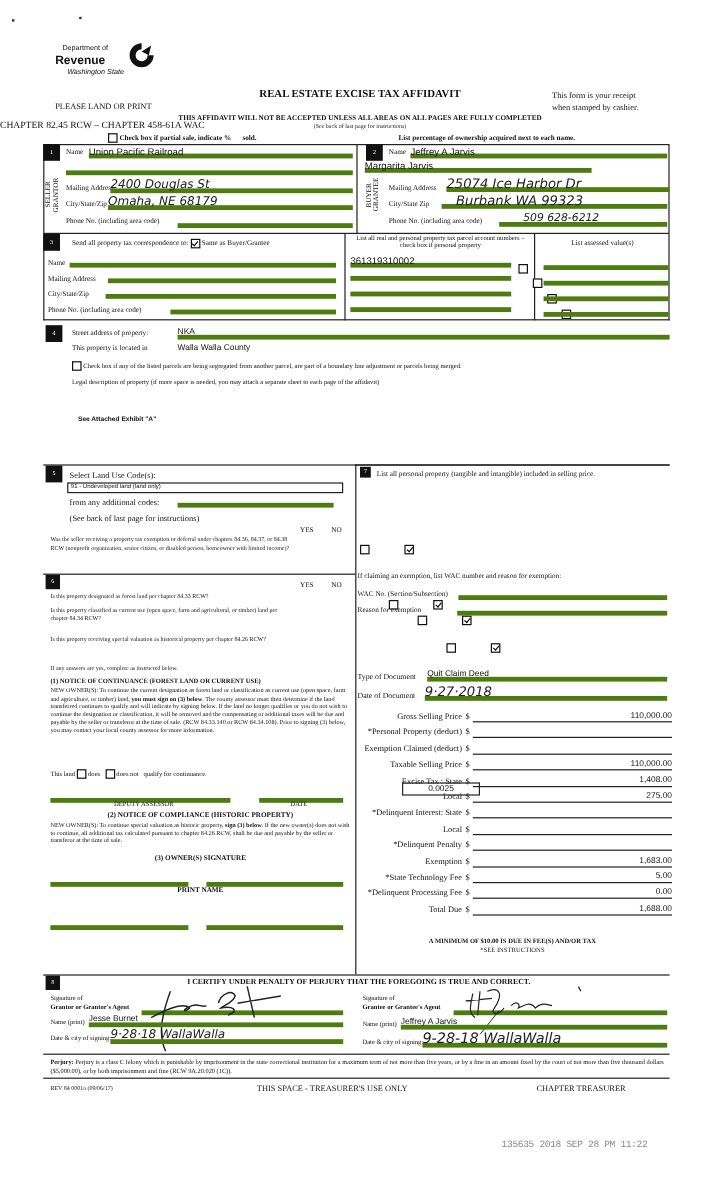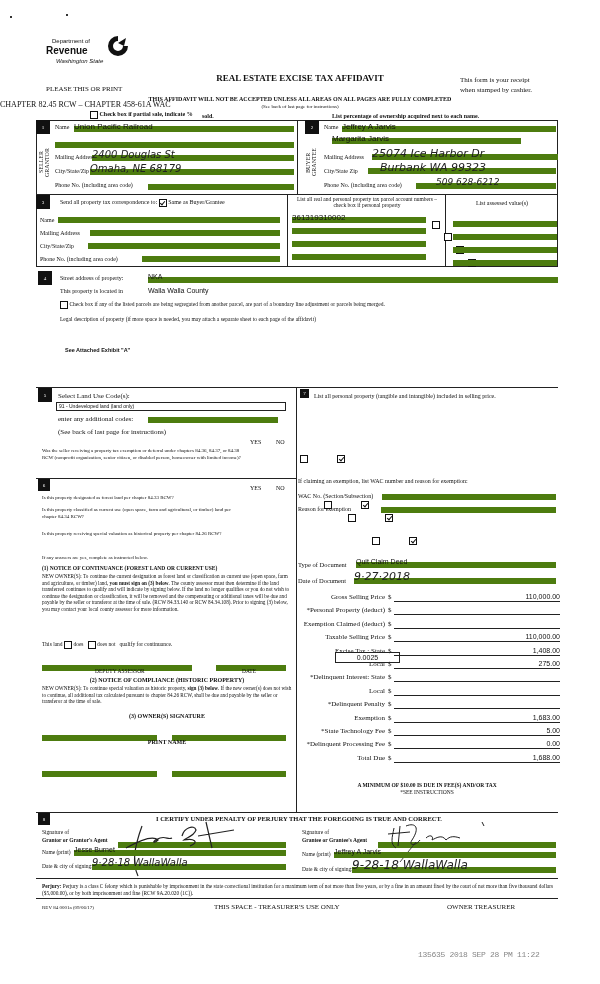--- a/index.html
+++ b/index.html
@@ -1,20 +1,20 @@
 <!DOCTYPE html>
 <html><head>
 <meta charset="utf-8">
 <style>
 *{box-sizing:border-box;margin:0;padding:0}
 body{width:600px;height:984px;background:#fff;position:relative;font-family:"Liberation Serif",serif;color:#111;overflow:hidden}
 .abs{position:absolute}
 .sans{font-family:"Liberation Sans",sans-serif}
 .hand{font-family:"DejaVu Sans",sans-serif;font-style:italic;color:#222}
-.line{border-bottom:6px solid #4d7c0f}
+.line{border-bottom:4px solid #4d7c0f}
 .numbox{position:absolute;width:14px;height:14px;background:#111;color:#fff;font-size:5px;display:flex;align-items:center;justify-content:center}
 .cb{display:inline-block;width:8px;height:8px;border:1px solid #111;vertical-align:middle;background:#fff;position:relative}
 .cb.on::after{content:"";position:absolute;left:1.5px;top:0px;width:2px;height:4px;border:solid #111;border-width:0 1.2px 1.2px 0;transform:rotate(40deg)}
 .t6{font-size:6px}.t7{font-size:7px}.t8{font-size:8px}.t9{font-size:9px}
 .b{font-weight:bold}
 .fill{font-family:"Liberation Sans",sans-serif;font-size:8px}
 .amt{position:absolute;right:0;font-family:"Liberation Sans",sans-serif;font-size:7px;bottom:1px}
 .row{position:absolute;left:300px;width:260px;height:12px;font-size:7px}
 .row .lbl{position:absolute;right:175px;bottom:1px;white-space:nowrap}
 .row .ds{position:absolute;left:88px;bottom:1px}
@@ -33,21 +33,21 @@
 <div class="abs" style="left:46px;top:38px;width:90px;height:30px">
   <div class="abs sans" style="left:6px;top:0;font-size:6px">Department of</div>
   <div class="abs sans b" style="left:0;top:6px;font-size:10px;line-height:14px">Revenue</div>
   <div class="abs sans" style="left:10px;top:20px;font-size:6px;font-style:italic">Washington State</div>
   <svg class="abs" style="left:60px;top:-4px" width="24" height="24" viewBox="0 0 24 24">
     <path d="M12 2 A10 10 0 1 0 22 12 L17 12 A5 5 0 1 1 12 7 Z" fill="#111"></path>
     <path d="M12 9 L20 4 L18 12 Z" fill="#111"></path>
   </svg>
 </div>
 <div class="abs b t9" style="left:0;width:600px;top:73px;text-align:center">REAL ESTATE EXCISE TAX AFFIDAVIT</div>
-<div class="abs t7" style="left:46px;top:85px">PLEASE THIS OR PRINT</div>
+<div class="abs t7" style="left:46px;top:85px">PLEASE LAND OR PRINT</div>
 <div class="abs t8" style="left:0;width:532px;top:100px;text-align:left">CHAPTER 82.45 RCW – CHAPTER 458-61A WAC</div>
 <div class="abs t7" style="left:460px;top:76px">This form is your receipt</div>
 <div class="abs t7" style="left:460px;top:86px">when stamped by cashier.</div>
 <div class="abs b t6" style="left:0;width:600px;top:96px;text-align:center">THIS AFFIDAVIT WILL NOT BE ACCEPTED UNLESS ALL AREAS ON ALL PAGES ARE FULLY COMPLETED</div>
 <div class="abs" style="left:0;width:600px;top:104px;text-align:center;font-size:5px">(See back of last page for instructions)</div>
 <div class="abs b" style="left:90px;top:111px;font-size:6px">
   <span class="cb"></span>
   <span>Check box if partial sale, indicate %</span>
 </div>
 <div class="abs b" style="left:202px;top:113px;font-size:6px">sold.</div>
@@ -65,21 +65,21 @@
 <div class="abs line hand" style="left:92px;top:149px;width:202px;height:12px;font-size:10px"><span>2400 Douglas St</span></div>
 <div class="abs t6" style="left:55px;top:168px">City/State/Zip</div>
 <div class="abs line hand" style="left:90px;top:163px;width:204px;height:12px;font-size:10px"><span>Omaha, NE 68179</span></div>
 <div class="abs t6" style="left:55px;top:182px">Phone No. (including area code)</div>
 <div class="abs line" style="left:148px;top:180px;width:146px;height:10px"><span></span></div>
 
 <div class="numbox" style="left:305px;top:120px">2</div>
 <div class="abs" style="left:305px;top:140px;width:14px;height:45px;font-size:6px;writing-mode:vertical-rl;transform:rotate(180deg);text-align:center">BUYER GRANTEE</div>
 <div class="abs t6" style="left:324px;top:124px">Name</div>
 <div class="abs line fill" style="left:342px;top:122px;width:214px;height:10px"><span>Jeffrey A Jarvis</span></div>
-<div class="abs line fill" style="left:332px;top:134px;width:189px;height:10px"><span>Margarita Jarvis</span></div>
+<div class="abs line fill" style="left:304px;top:134px;width:189px;height:10px"><span>Margarita Jarvis</span></div>
 <div class="abs t6" style="left:324px;top:154px">Mailing Address</div>
 <div class="abs line hand" style="left:372px;top:147px;width:186px;height:13px;font-size:11px"><span>25074 Ice Harbor Dr</span></div>
 <div class="abs t6" style="left:324px;top:168px">City/State Zip</div>
 <div class="abs line hand" style="left:368px;top:161px;width:188px;height:13px;font-size:11px;padding-left:12px"><span>Burbank WA 99323</span></div>
 <div class="abs t6" style="left:324px;top:182px">Phone No. (including area code)</div>
 <div class="abs line hand" style="left:416px;top:177px;width:140px;height:12px;font-size:9px;padding-left:20px"><span>509 628-6212</span></div>
 
 
 <div class="abs" style="left:36px;top:195px;width:522px;height:72px;border:1px solid #222;border-top:none"></div>
 <div class="abs" style="left:287px;top:195px;width:1px;height:72px;background:#222"></div>
@@ -126,21 +126,21 @@
 </div>
 <div class="abs" style="left:60px;top:316px;font-size:5.5px">Legal description of property (if more space is needed, you may attach a separate sheet to each page of the affidavit)</div>
 <div class="abs sans b" style="left:65px;top:347px;font-size:5.5px">See Attached Exhibit "A"</div>
 
 
 <div class="abs" style="left:36px;top:387px;width:522px;height:1px;background:#222"></div>
 <div class="abs" style="left:296px;top:387px;width:1px;height:425px;background:#222"></div>
 <div class="numbox" style="left:38px;top:388px">5</div>
 <div class="abs t7" style="left:58px;top:392px">Select Land Use Code(s):</div>
 <div class="abs sans" style="left:56px;top:402px;width:230px;height:9px;border:1px solid #222;font-size:5px;padding-left:2px;line-height:7px"><span>91 - Undeveloped land (land only)</span></div>
-<div class="abs t7" style="left:58px;top:415px">enter any additional codes:</div>
+<div class="abs t7" style="left:58px;top:415px">from any additional codes:</div>
 <div class="abs line" style="left:148px;top:414px;width:130px;height:9px"></div>
 <div class="abs t7" style="left:58px;top:428px">(See back of last page for instructions)</div>
 <div class="abs t6" style="left:250px;top:439px">YES</div>
 <div class="abs t6" style="left:276px;top:439px">NO</div>
 <div class="abs" style="left:42px;top:448px;width:200px;font-size:5px;line-height:6.5px">Was the seller receiving a property tax exemption or deferral under chapters 84.36, 84.37, or 84.38 RCW (nonprofit organization, senior citizen, or disabled person, homeowner with limited income)?</div>
 <span class="cb abs" style="left:252px;top:449px"></span>
 <span class="cb abs on" style="left:277px;top:449px"></span>
 
 
 <div class="abs" style="left:36px;top:478px;width:260px;height:1px;background:#222"></div>
@@ -321,16 +321,16 @@
 <div class="abs line fill" style="left:334px;top:848px;width:222px;height:10px;font-size:7px"><span>Jeffrey A Jarvis</span></div>
 <div class="abs" style="left:302px;top:866px;font-size:5.5px">Date &amp; city of signing:</div>
 <div class="abs line hand" style="left:352px;top:858px;width:204px;height:15px;font-size:12px;white-space:nowrap"><span>9-28-18 WallaWalla</span></div>
 
 
 <div class="abs" style="left:36px;top:878px;width:522px;height:1px;background:#222"></div>
 <div class="abs" style="left:42px;top:883px;width:514px;font-size:5.3px;line-height:7px"><b>Perjury:</b> <span>Perjury is a class C felony which is punishable by imprisonment in the state correctional institution for a maximum term of not more than five years, or by a fine in an amount fixed by the court of not more than five thousand dollars ($5,000.00), or by both imprisonment and fine (RCW 9A.20.020 (1C)).</span></div>
 <div class="abs" style="left:36px;top:898px;width:522px;height:1px;background:#222"></div>
 <div class="abs" style="left:42px;top:905px;font-size:5px">REV 84 0001a (09/06/17)</div>
 <div class="abs" style="left:214px;top:903px;font-size:7px">THIS SPACE - TREASURER'S USE ONLY</div>
-<div class="abs" style="left:447px;top:903px;font-size:7px">OWNER TREASURER</div>
+<div class="abs" style="left:447px;top:903px;font-size:7px">CHAPTER TREASURER</div>
 <div class="abs" style="left:418px;top:950px;font-size:8px;color:#888;font-family:Liberation Mono, monospace;letter-spacing:-0.3px">135635 2018 SEP 28 PM 11:22</div>
 
 
 
 </body></html>

